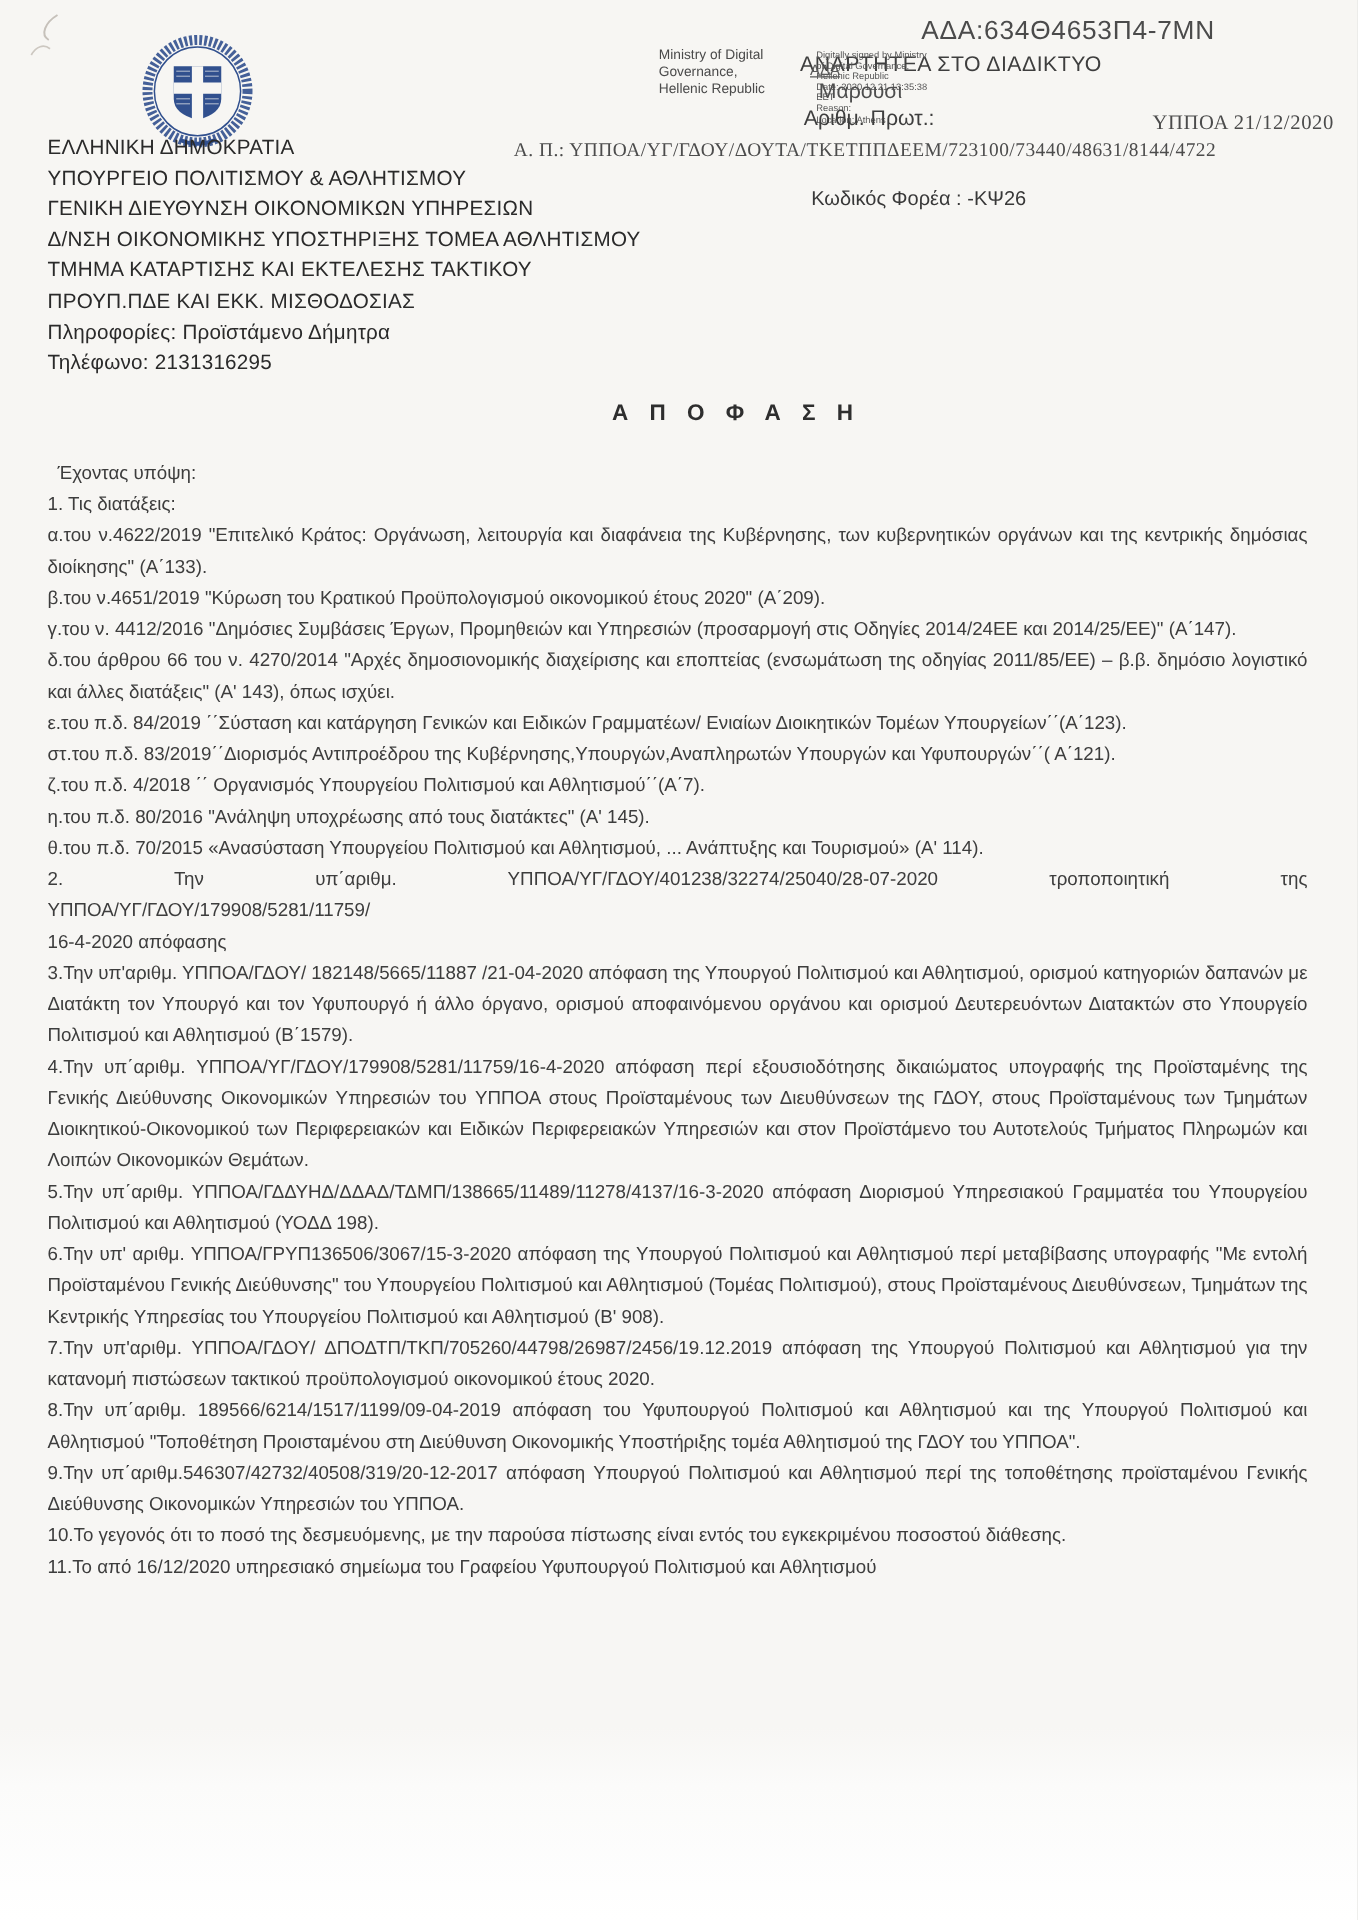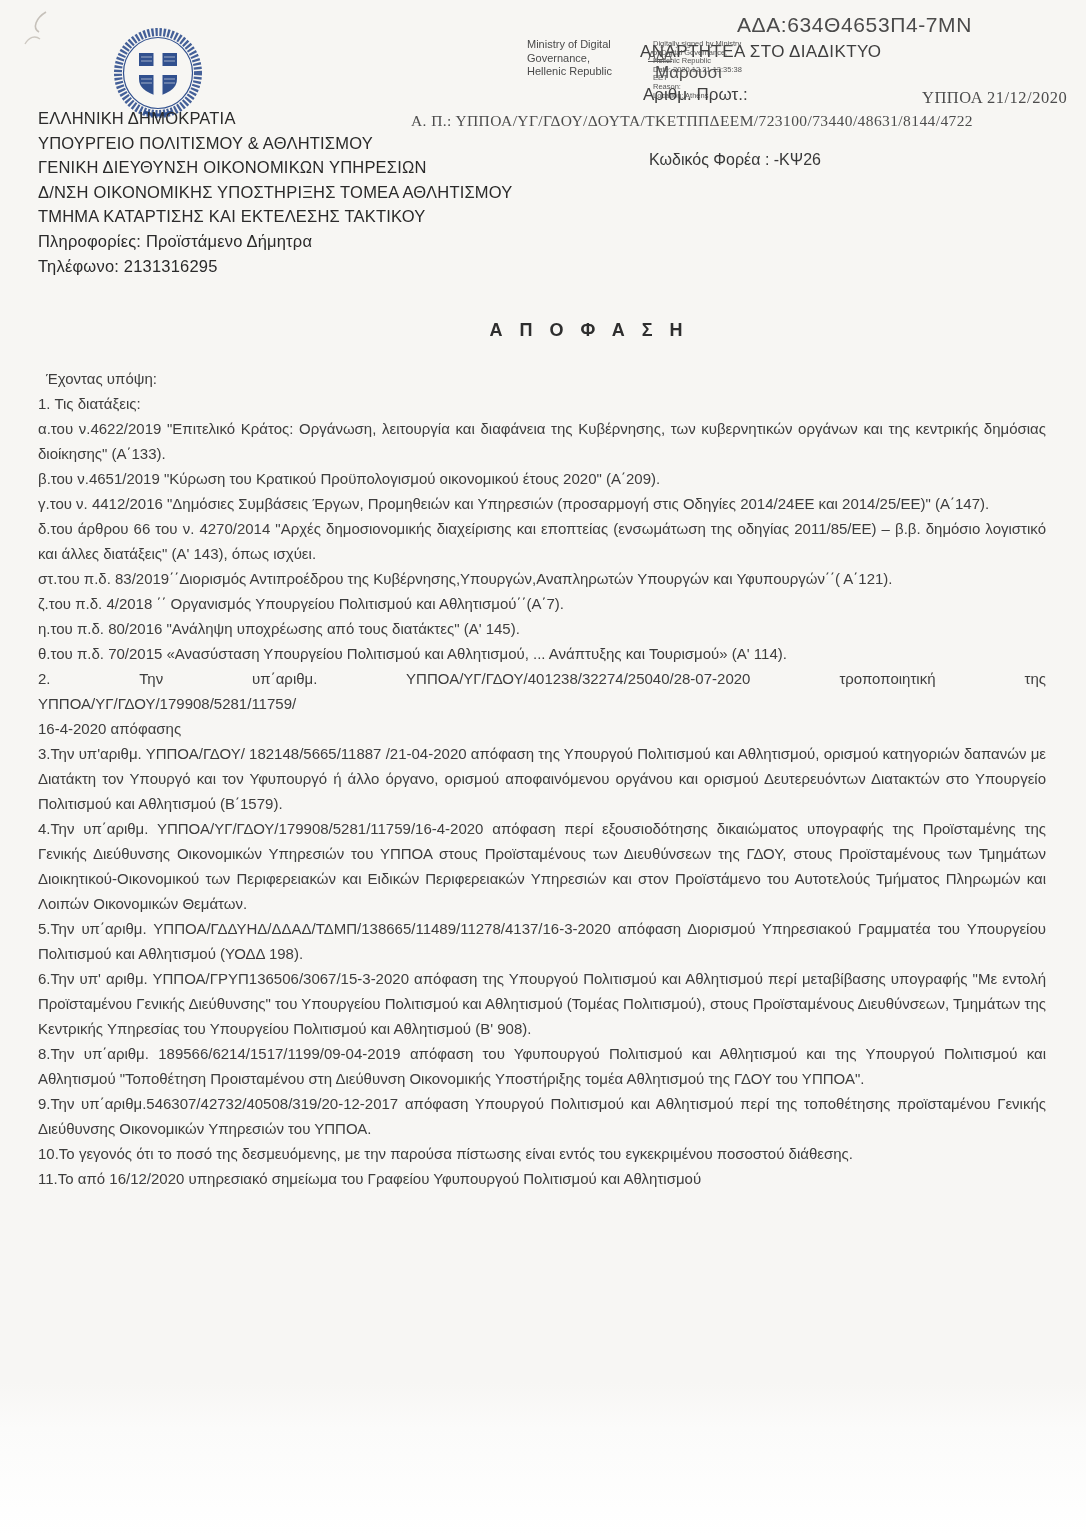--- a/index.html
+++ b/index.html
@@ -93,45 +93,48 @@
   <div class="arithm">Αριθμ. Πρωτ.:</div>
   <div class="yppoa-date">ΥΠΠΟΑ 21/12/2020</div>
   <div class="protocol">Α. Π.: ΥΠΠΟΑ/ΥΓ/ΓΔΟΥ/ΔΟΥΤΑ/ΤΚΕΤΠΠΔΕΕΜ/723100/73440/48631/8144/4722</div>
 
   <div class="hdr">
       <div class="hline">ΕΛΛΗΝΙΚΗ ΔΗΜΟΚΡΑΤΙΑ</div>
       <div class="hline">ΥΠΟΥΡΓΕΙΟ ΠΟΛΙΤΙΣΜΟΥ  &amp; ΑΘΛΗΤΙΣΜΟΥ</div>
       <div class="hline">ΓΕΝΙΚΗ ΔΙΕΥΘΥΝΣΗ ΟΙΚΟΝΟΜΙΚΩΝ ΥΠΗΡΕΣΙΩΝ</div>
       <div class="hline">Δ/ΝΣΗ ΟΙΚΟΝΟΜΙΚΗΣ ΥΠΟΣΤΗΡΙΞΗΣ  ΤΟΜΕΑ  ΑΘΛΗΤΙΣΜΟΥ</div>
       <div class="hline">ΤΜΗΜΑ ΚΑΤΑΡΤΙΣΗΣ ΚΑΙ ΕΚΤΕΛΕΣΗΣ ΤΑΚΤΙΚΟΥ</div>
+      <div class="hline">ΠΡΟΥΠ.ΠΔΕ ΚΑΙ ΕΚΚ. ΜΙΣΘΟΔΟΣΙΑΣ</div>
       <div class="hline">Πληροφορίες:  Προϊστάμενο Δήμητρα</div>
       <div class="hline">Τηλέφωνο:  2131316295</div>
     </div>
 
   <div class="kodikos">Κωδικός Φορέα : -ΚΨ26</div>
 
   <div class="title">Α Π Ο Φ Α Σ Η</div>
 
   <div class="body">
       <p class="bpara indent">Έχοντας υπόψη:</p>
       <p class="bpara">1. Τις διατάξεις:</p>
       <p class="bpara">α.του ν.4622/2019 "Επιτελικό Κράτος: Οργάνωση, λειτουργία και διαφάνεια της Κυβέρνησης, των κυβερνητικών οργάνων και της κεντρικής δημόσιας διοίκησης" (Α΄133).</p>
       <p class="bpara">β.του ν.4651/2019 "Κύρωση του Κρατικού Προϋπολογισμού οικονομικού έτους 2020" (Α΄209).</p>
       <p class="bpara">γ.του ν. 4412/2016 "Δημόσιες Συμβάσεις Έργων, Προμηθειών και Υπηρεσιών (προσαρμογή στις Οδηγίες 2014/24ΕΕ και 2014/25/ΕΕ)" (Α΄147).</p>
       <p class="bpara">δ.του άρθρου 66 του ν. 4270/2014 "Αρχές δημοσιονομικής διαχείρισης και εποπτείας (ενσωμάτωση της οδηγίας 2011/85/ΕΕ) – β.β.  δημόσιο λογιστικό και άλλες διατάξεις" (Α' 143), όπως ισχύει.</p>
+      <p class="bpara">ε.του π.δ. 84/2019 ΄΄Σύσταση και κατάργηση Γενικών και Ειδικών Γραμματέων/ Ενιαίων Διοικητικών Τομέων Υπουργείων΄΄(Α΄123).</p>
       <p class="bpara">στ.του π.δ. 83/2019΄΄Διορισμός Αντιπροέδρου της Κυβέρνησης,Υπουργών,Αναπληρωτών Υπουργών και Υφυπουργών΄΄( Α΄121).</p>
       <p class="bpara">ζ.του π.δ. 4/2018 ΄΄ Οργανισμός Υπουργείου Πολιτισμού και Αθλητισμού΄΄(Α΄7).</p>
       <p class="bpara">η.του π.δ. 80/2016 "Ανάληψη υποχρέωσης από τους διατάκτες" (Α' 145).</p>
       <p class="bpara">θ.του π.δ. 70/2015  «Ανασύσταση Υπουργείου Πολιτισμού και Αθλητισμού, ... Ανάπτυξης και Τουρισμού» (Α' 114).</p>
       <p class="bpara spread">2. Την υπ΄αριθμ. ΥΠΠΟΑ/ΥΓ/ΓΔΟΥ/401238/32274/25040/28-07-2020 τροποποιητική της</p>
       <p class="bpara">ΥΠΠΟΑ/ΥΓ/ΓΔΟΥ/179908/5281/11759/</p>
       <p class="bpara">16-4-2020 απόφασης</p>
       <p class="bpara">3.Την υπ'αριθμ. ΥΠΠΟΑ/ΓΔΟΥ/ 182148/5665/11887 /21-04-2020 απόφαση της Υπουργού Πολιτισμού και Αθλητισμού, ορισμού κατηγοριών δαπανών με Διατάκτη τον Υπουργό και τον Υφυπουργό ή άλλο όργανο, ορισμού αποφαινόμενου οργάνου και ορισμού Δευτερευόντων Διατακτών στο Υπουργείο Πολιτισμού και Αθλητισμού (Β΄1579).</p>
       <p class="bpara">4.Την υπ΄αριθμ. ΥΠΠΟΑ/ΥΓ/ΓΔΟΥ/179908/5281/11759/16-4-2020 απόφαση περί εξουσιοδότησης δικαιώματος υπογραφής της Προϊσταμένης της Γενικής Διεύθυνσης Οικονομικών Υπηρεσιών του ΥΠΠΟΑ στους Προϊσταμένους των Διευθύνσεων της ΓΔΟΥ, στους Προϊσταμένους των Τμημάτων Διοικητικού-Οικονομικού των Περιφερειακών και Ειδικών Περιφερειακών Υπηρεσιών και στον Προϊστάμενο του Αυτοτελούς Τμήματος Πληρωμών και Λοιπών Οικονομικών Θεμάτων.</p>
       <p class="bpara">5.Την υπ΄αριθμ. ΥΠΠΟΑ/ΓΔΔΥΗΔ/ΔΔΑΔ/ΤΔΜΠ/138665/11489/11278/4137/16-3-2020 απόφαση Διορισμού Υπηρεσιακού Γραμματέα του Υπουργείου Πολιτισμού και Αθλητισμού (ΥΟΔΔ 198).</p>
       <p class="bpara">6.Την υπ' αριθμ. ΥΠΠΟΑ/ΓΡΥΠ136506/3067/15-3-2020 απόφαση της Υπουργού Πολιτισμού και Αθλητισμού περί μεταβίβασης υπογραφής "Με εντολή Προϊσταμένου Γενικής Διεύθυνσης" του Υπουργείου Πολιτισμού και Αθλητισμού (Τομέας Πολιτισμού), στους Προϊσταμένους Διευθύνσεων, Τμημάτων της Κεντρικής Υπηρεσίας του Υπουργείου Πολιτισμού και Αθλητισμού (Β' 908).</p>
+      <p class="bpara">7.Την υπ'αριθμ. ΥΠΠΟΑ/ΓΔΟΥ/ ΔΠΟΔΤΠ/ΤΚΠ/705260/44798/26987/2456/19.12.2019  απόφαση της Υπουργού Πολιτισμού και Αθλητισμού για την κατανομή πιστώσεων τακτικού προϋπολογισμού οικονομικού έτους 2020.</p>
       <p class="bpara">8.Την υπ΄αριθμ. 189566/6214/1517/1199/09-04-2019 απόφαση του Υφυπουργού Πολιτισμού και Αθλητισμού και της Υπουργού Πολιτισμού και Αθλητισμού "Τοποθέτηση Προισταμένου στη Διεύθυνση Οικονομικής Υποστήριξης τομέα Αθλητισμού της ΓΔΟΥ του ΥΠΠΟΑ".</p>
       <p class="bpara">9.Την υπ΄αριθμ.546307/42732/40508/319/20-12-2017 απόφαση Υπουργού Πολιτισμού και Αθλητισμού περί της τοποθέτησης προϊσταμένου Γενικής Διεύθυνσης Οικονομικών Υπηρεσιών του ΥΠΠΟΑ.</p>
       <p class="bpara">10.Το γεγονός ότι το ποσό της δεσμευόμενης, με την παρούσα πίστωσης είναι εντός του εγκεκριμένου ποσοστού διάθεσης.</p>
       <p class="bpara">11.Το από 16/12/2020 υπηρεσιακό σημείωμα του Γραφείου Υφυπουργού Πολιτισμού και Αθλητισμού</p>
     </div>
 
 </div>
 
 </body></html>

